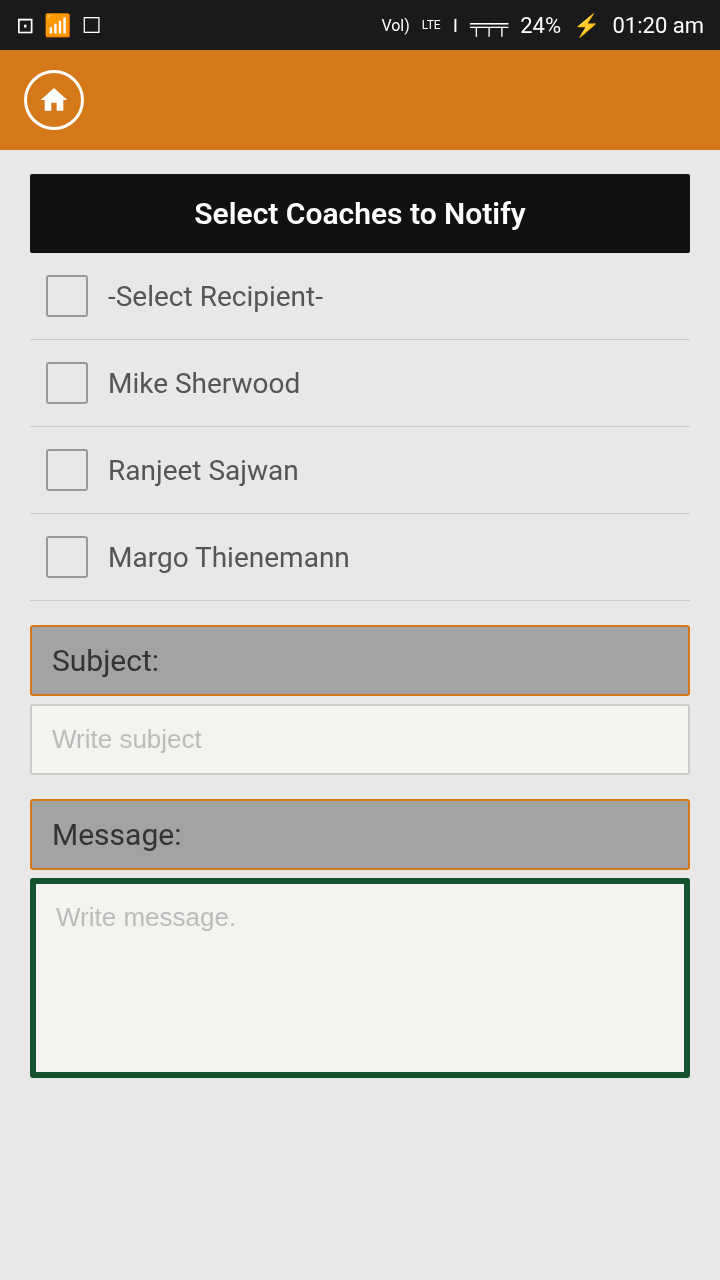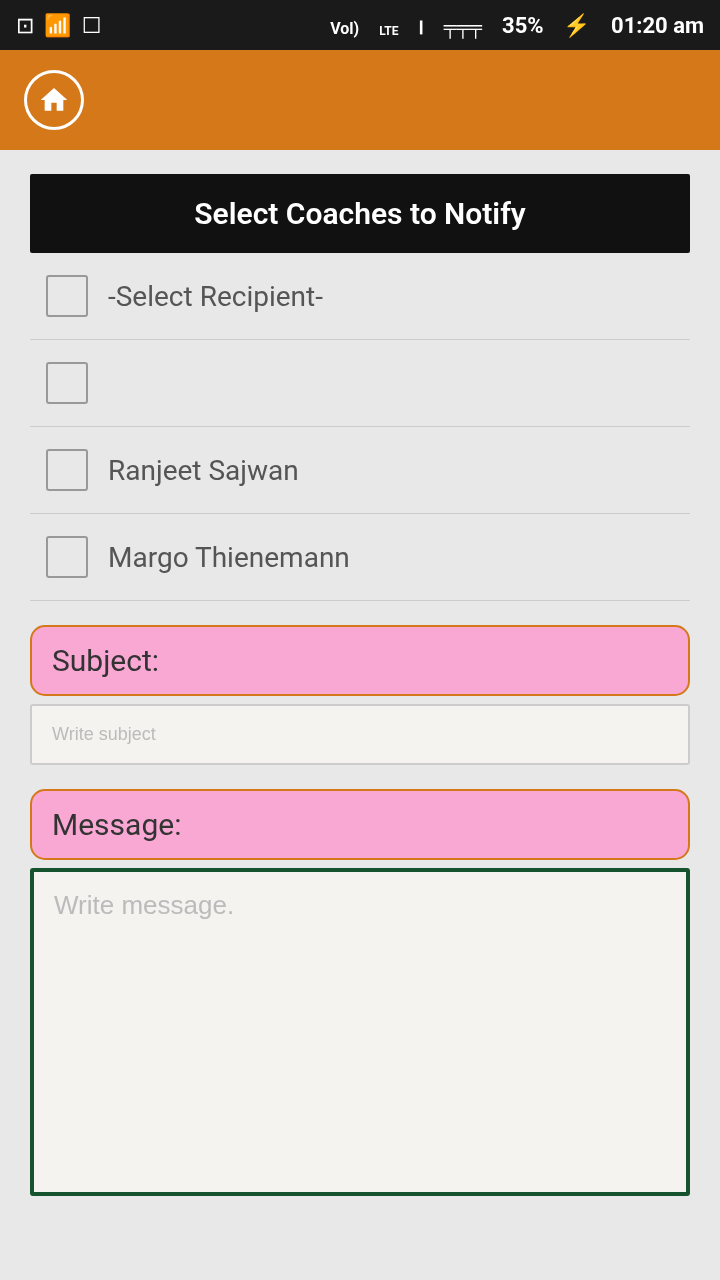--- a/index.html
+++ b/index.html
@@ -25,24 +25,23 @@
       color: white;
       font-size: 22px;
     }
     .status-left {
       display: flex;
       align-items: center;
       gap: 10px;
     }
     .status-right {
       display: flex;
-      align-items: flex-end;
-      gap: 20px;
+      align-items: center;
+      gap: 12px;
       font-size: 22px;
-      font-weight: bold;
     }
 
     
     .app-bar {
       width: 720px;
       height: 100px;
       background: #d4781a;
       display: flex;
       align-items: center;
       padding: 0 24px;
@@ -122,79 +121,79 @@
     .coach-name {
       font-size: 28px;
       color: #555;
       font-weight: 400;
     }
 
     
     .field-label-box {
       margin-top: 24px;
       border: 2.5px solid #d4781a;
-      background: #f9a8d4;
+      background: #a3a3a3;
       padding: 16px 20px;
-      border-radius: 15px;
+      border-radius: 3px;
     }
     .field-label {
       font-size: 30px;
       color: #333;
       font-weight: 400;
     }
 
     .field-input {
       width: 100%;
       margin-top: 8px;
       border: 2px solid #cccccc;
       border-radius: 3px;
       background: #f5f3f0;
       padding: 18px 20px;
-      font-size: 18px;
+      font-size: 26px;
       color: #aaa;
       outline: none;
       font-family: Arial, sans-serif;
     }
     .field-input::placeholder {
       color: #bbb;
     }
 
     .message-textarea {
       width: 100%;
       margin-top: 8px;
-      border: 4px solid #14532d;
+      border: 6px solid #14532d;
       border-radius: 3px;
       background: #f5f3f0;
       padding: 18px 20px;
       font-size: 26px;
       color: #15803d;
       outline: none;
       font-family: Arial, sans-serif;
-      height: 328px;
+      height: 200px;
       resize: none;
     }
     .message-textarea::placeholder {
       color: #bbb;
     }
   </style>
 </head>
 <body>
 
 <div class="status-bar">
   <div class="status-left">
     <span>⊡</span>
     <span>📶</span>
     <span>☐</span>
   </div>
   <div class="status-right">
     <span style="font-size:16px;">Vol)</span>
     <span style="font-size:12px;">LTE</span>
     <span style="font-size:18px;">Ⅰ</span>
     <span style="font-size:18px;">╤╤╤</span>
-    <span>35%</span>
+    <span>24%</span>
     <span>⚡</span>
     <span>01:20 am</span>
   </div>
 </div>
 
 <div class="app-bar">
   <div class="home-btn">
     <svg viewBox="0 0 24 24">
       <path d="M10 20v-6h4v6h5v-8h3L12 3 2 12h3v8z"></path>
     </svg>
@@ -209,20 +208,21 @@
   
   <div class="coaches-list">
 
     <div class="coach-item">
       <div class="checkbox"></div>
       <span class="coach-name">-Select Recipient-</span>
     </div>
 
     <div class="coach-item">
       <div class="checkbox"></div>
+      <span class="coach-name">Mike Sherwood</span>
     </div>
 
     <div class="coach-item">
       <div class="checkbox"></div>
       <span class="coach-name">Ranjeet Sajwan</span>
     </div>
 
     <div class="coach-item">
       <div class="checkbox"></div>
       <span class="coach-name">Margo Thienemann</span>

